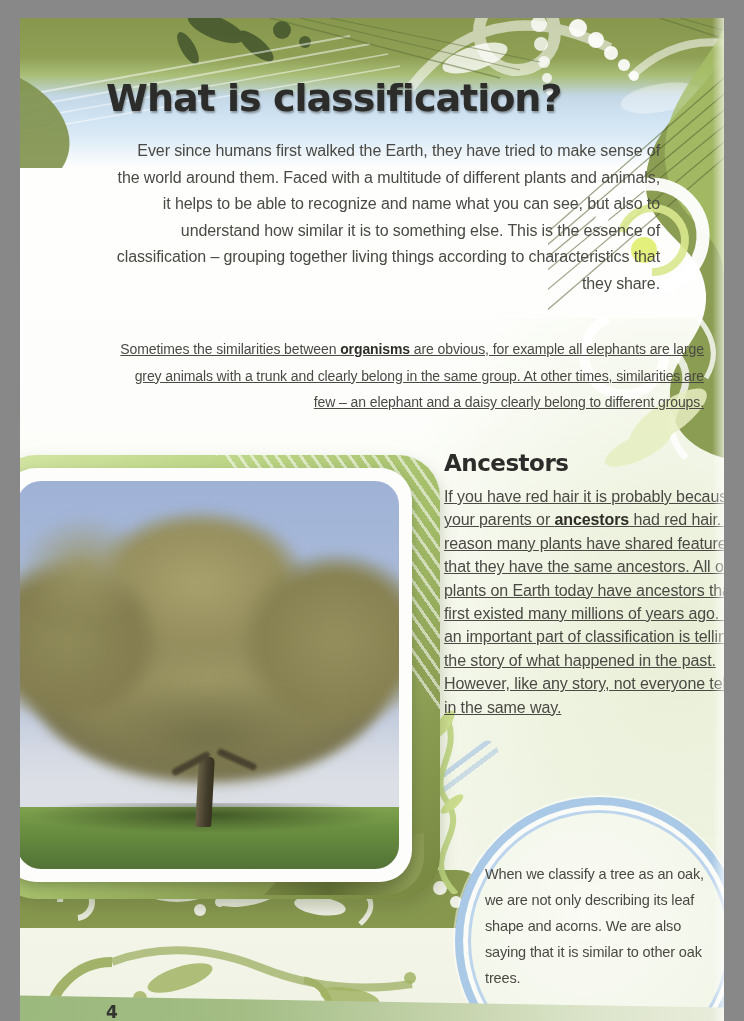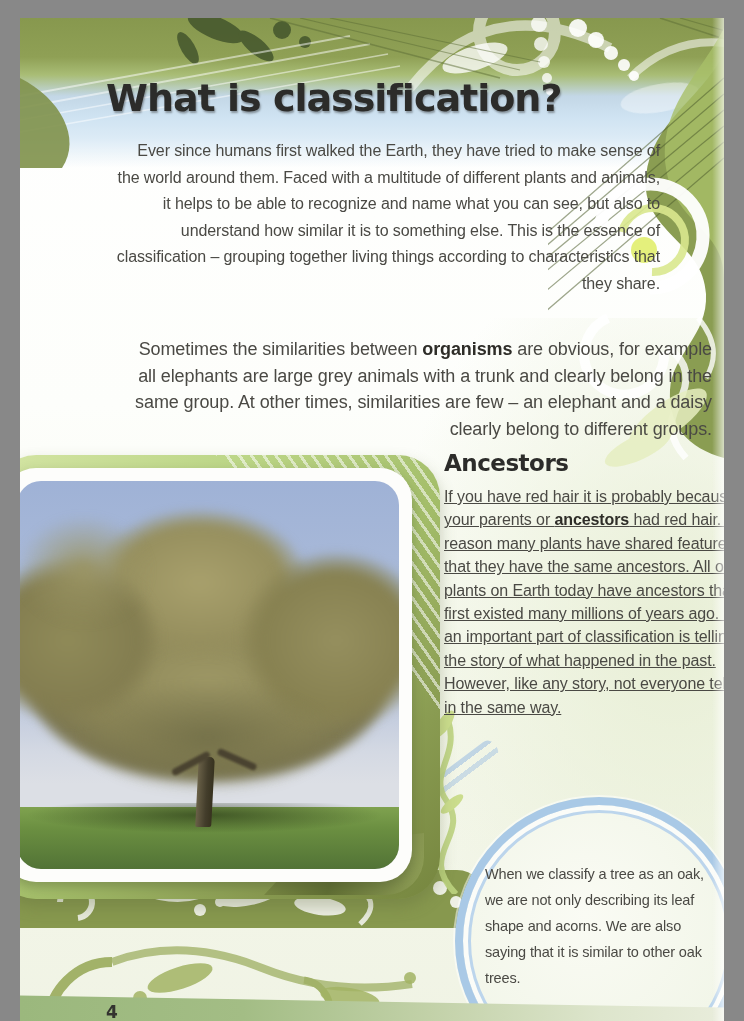--- a/index.html
+++ b/index.html
@@ -18,21 +18,21 @@
   
   .top-band{left:0;top:0;width:744px;height:150px;z-index:1;
     background:linear-gradient(180deg,#87984e 0%,#8fa055 26%,#a9bd76 38%,#c3d7e6 52%,#cfe3f2 66%,#dcebf6 80%,rgba(252,254,255,0) 100%);}
   .deco-svg{display:block;}
   
   .title{left:86px;top:60px;margin:0;z-index:4;
     font:800 38px/1.1 "DejaVu Sans",sans-serif;letter-spacing:-1px;color:#2c2c2a;
     text-shadow:1px 2px 2px rgba(30,30,30,.38);}
   .body-text{color:#4a4944;letter-spacing:-0.1px;z-index:4;margin:0;text-align:right;}
   .p1{left:92px;top:120px;width:548px;font-size:16px;line-height:26.6px;}
-  .p2{left:100px;top:318px;width:592px;font-size:18px;line-height:26.6px;}
+  .p2{left:92px;top:318px;width:592px;font-size:14px;line-height:26.6px;text-decoration:underline;}
   .bold-term{font-weight:700;color:#2e2d28;}
   
   .ancestors{left:424px;top:434px;width:315px;z-index:4;}
   .ancestors h2{margin:0 0 10px 0;font:800 23px/1 "DejaVu Sans",sans-serif;color:#2c2c2a;letter-spacing:-0.5px;}
   .anc-body{font-size:16px;line-height:23.4px;width:313px;color:#4a4944;letter-spacing:-0.1px;margin:0;text-decoration:underline;}
   
   .photo-backing{left:-26px;top:437px;width:446px;height:444px;border-radius:42px;z-index:2;
     background:linear-gradient(135deg,#d4e5a4 0%,#bcd687 28%,#a3bd69 55%,#8a9c52 78%,#76863f 100%);
     box-shadow:0 8px 16px rgba(90,100,55,.3);}
   .photo-backing::before{content:'';position:absolute;top:0;right:0;width:68%;height:58%;

